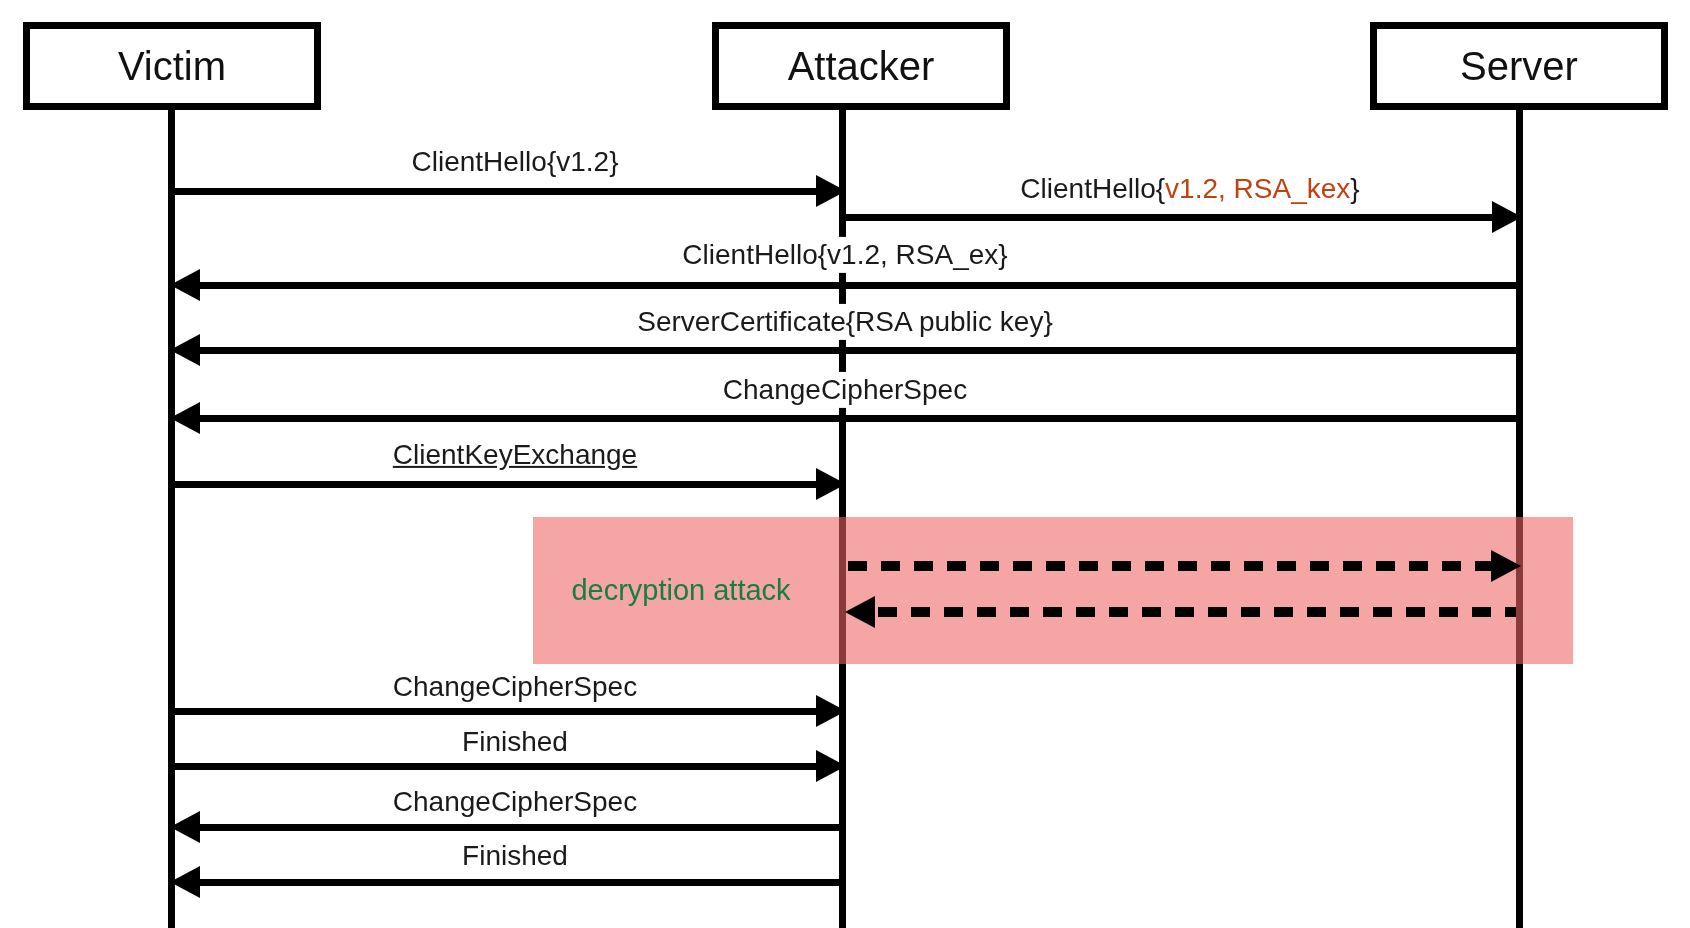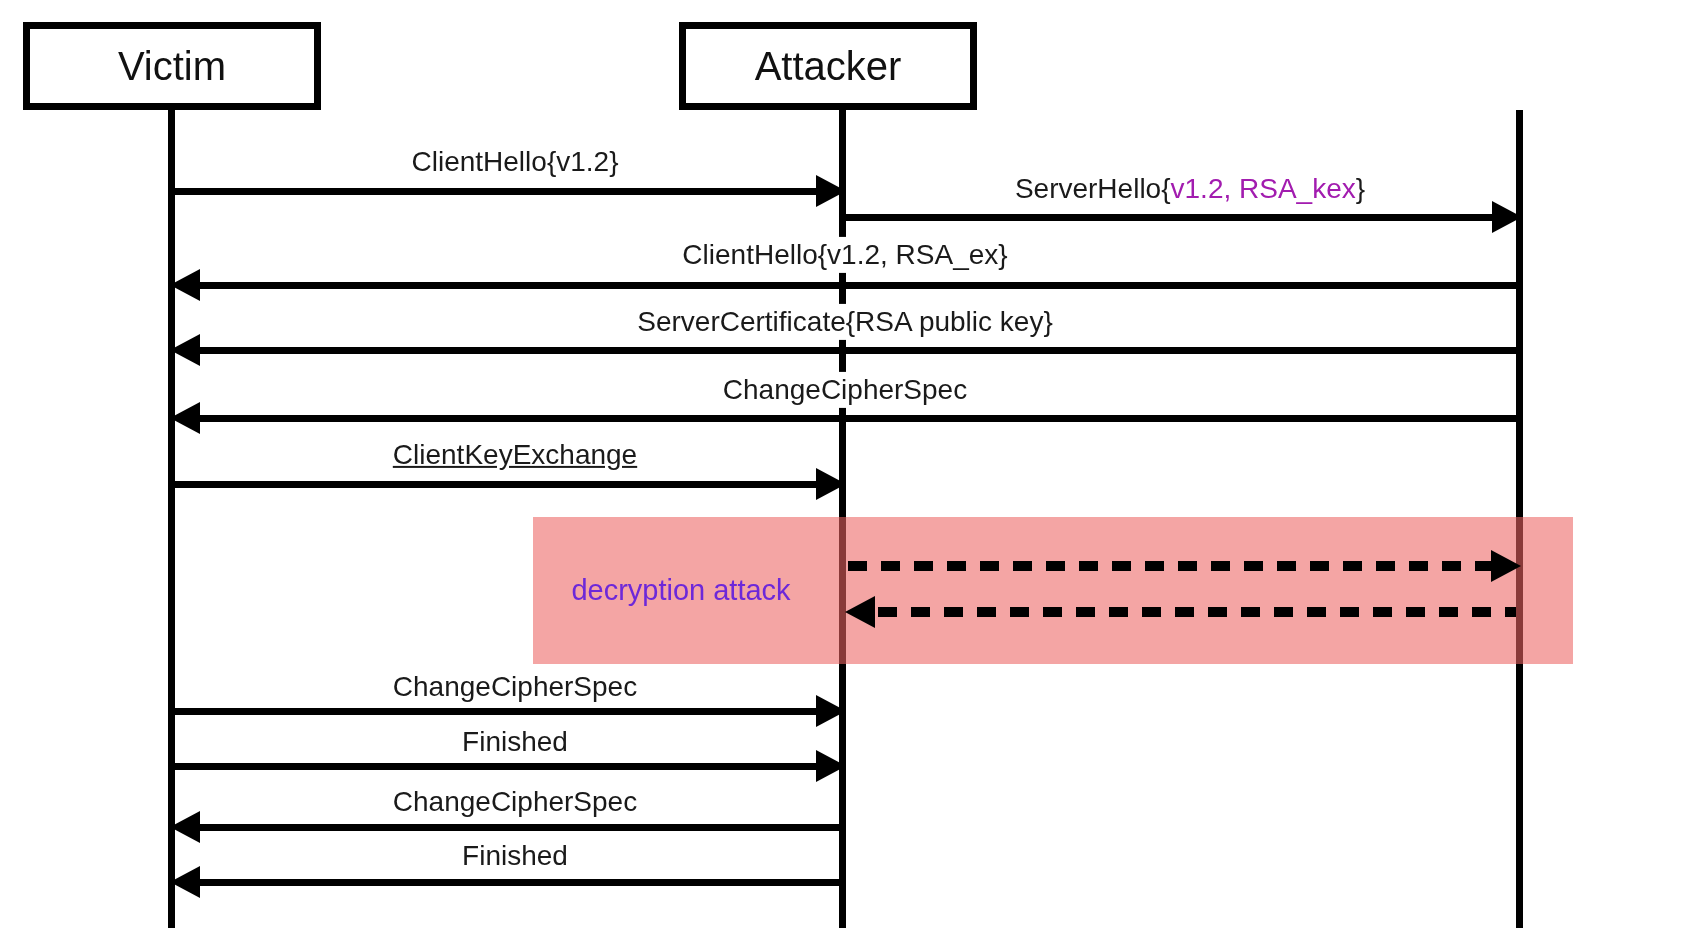--- a/index.html
+++ b/index.html
@@ -67,37 +67,37 @@
     position: absolute;
     transform: translate(-50%, -50%);
     white-space: nowrap;
     font-size: 28px;
     color: #1a1a1a;
     background: #fff;
     padding: 2px 10px;
     z-index: 4;
     line-height: 1.15;
   }
-  .msg-label .hl { color: #a21caf; }
+  .msg-label .hl { color: #c2410c; }
   
   .band {
     position: absolute;
     left: 533px;
     top: 517px;
     width: 1040px;
     height: 147px;
     background: rgba(236, 100, 99, 0.58);
     z-index: 2;
   }
   .band-label {
     position: absolute;
     transform: translate(-50%, -50%);
     white-space: nowrap;
     font-size: 29px;
-    color: #6d28d9;
+    color: #15803d;
     background: transparent;
     z-index: 3;
   }
   .dash-line {
     position: absolute;
     height: 10px;
     background: repeating-linear-gradient(to right, #000 0 19px, transparent 19px 33px);
     z-index: 3;
   }
   .dash-head-r {
@@ -118,38 +118,41 @@
   }
 </style>
 </head>
 <body>
 
 <div id="diagram">
 
   <div class="actor" style="left:23px;">
     <span>Victim</span>
   </div>
-  <div class="actor" style="left:679px;">
+  <div class="actor" style="left:712px;">
     <span>Attacker</span>
+  </div>
+  <div class="actor" style="left:1370px;">
+    <span>Server</span>
   </div>
 
   <div class="lifeline" style="left:168px;"></div>
   <div class="lifeline" style="left:839px;"></div>
   <div class="lifeline" style="left:1516px;"></div>
 
   <div>
     <div class="msg-line" style="left:172px; top:188px; width:646px;"></div>
     <div class="head-r" style="left:816px; top:175px;"></div>
     <div class="msg-label" style="left:515px; top:162px;">ClientHello{v1.2}</div>
   </div>
 
   <div>
     <div class="msg-line" style="left:842px; top:214px; width:652px;"></div>
     <div class="head-r" style="left:1492px; top:201px;"></div>
-    <div class="msg-label" style="left:1190px; top:189px;"><span>ServerHello{</span><span class="hl">v1.2, RSA_kex</span><span>}</span></div>
+    <div class="msg-label" style="left:1190px; top:189px;"><span>ClientHello{</span><span class="hl">v1.2, RSA_kex</span><span>}</span></div>
   </div>
 
   <div>
     <div class="msg-line" style="left:200px; top:282px; width:1319px;"></div>
     <div class="head-l" style="left:170px; top:269px;"></div>
     <div class="msg-label" style="left:845px; top:255px;">ClientHello{v1.2, RSA_ex}</div>
   </div>
 
   <div>
     <div class="msg-line" style="left:200px; top:347px; width:1319px;"></div>

